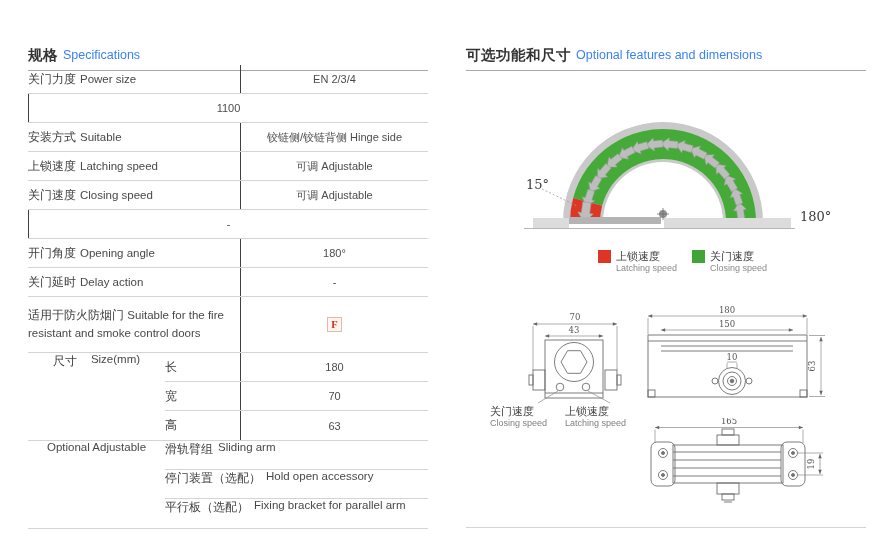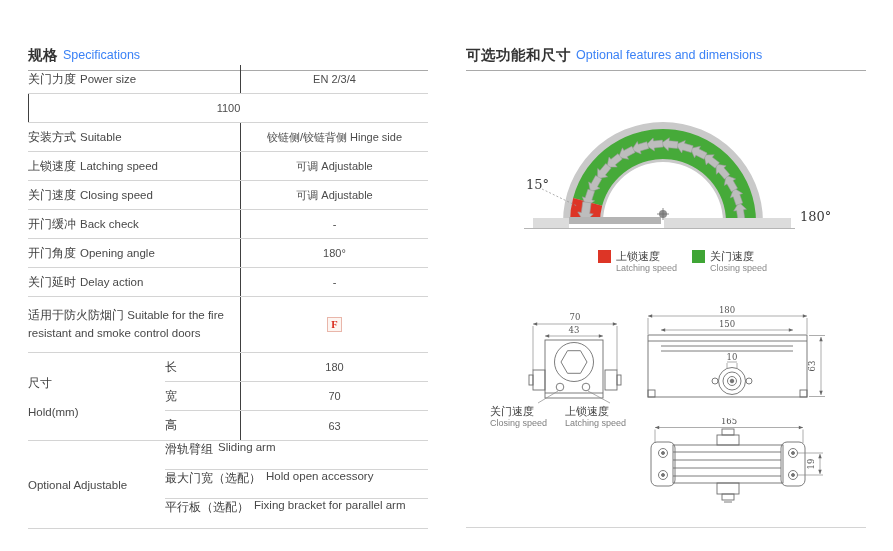--- a/index.html
+++ b/index.html
@@ -20,21 +20,21 @@
   .val{flex:1;border-left:1px solid #404040;display:flex;align-items:center;
        justify-content:center;font-size:11px;color:#4c4c4c;text-align:right}
   .zh{font-size:12px;color:#3e3e3e}
   .en{font-size:11.5px;color:#484848}
   .row-fire{height:56px}
   .row-fire .lab{display:block;padding:9px 10px 0 0;line-height:18px}
   .fbadge{display:inline-flex;width:15px;height:15px;align-items:center;justify-content:center;
     border:1px solid #e9b6aa;background:#fdf5f1;color:#d8291b;font-weight:bold;
     font-size:10.5px;font-family:"Liberation Serif","DejaVu Serif",serif}
   .group{display:flex;border-bottom:1px solid #d4d4d4;align-items:stretch}
-  .glabel{width:137px;display:flex;flex-direction:column;justify-content:center;gap:14px}
+  .glabel{width:137px;display:flex;flex-direction:row;justify-content:center;gap:14px}
   .grows{flex:1}
   .srow{display:flex;height:29px;border-bottom:1px solid #d4d4d4;align-items:stretch}
   .grows .srow:last-child{border-bottom:none}
   .srow .dimc{width:75px;display:flex;align-items:center}
   .srow .val{flex:1}
   .arow{display:flex;height:29px;border-bottom:1px solid #d4d4d4;align-items:flex-start;gap:5px}
   .grows .arow:last-child{border-bottom:none}
   
   .abs{position:absolute}
   .legend-item{position:absolute;width:92px}
@@ -86,24 +86,20 @@
         <div class="val">可调 Adjustable</div>
       </div>
       <div class="row">
         <div class="lab">
           <span class="zh">关门速度</span>
           <span class="en">Closing speed</span>
         </div>
         <div class="val">可调 Adjustable</div>
       </div>
       <div class="row">
-        <div class="lab">
-          <span class="zh">开门缓冲</span>
-          <span class="en">Back check</span>
-        </div>
         <div class="val">-</div>
       </div>
       <div class="row">
         <div class="lab">
           <span class="zh">开门角度</span>
           <span class="en">Opening angle</span>
         </div>
         <div class="val">180°</div>
       </div>
       <div class="row">
@@ -120,21 +116,21 @@
           <span class="en">Suitable for the fire resistant and smoke control doors</span>
         </div>
         <div class="val">
           <span class="fbadge">F</span>
         </div>
       </div>
 
       <div class="group">
         <div class="glabel">
           <span class="zh">尺寸</span>
-          <span class="en">Hold(mm)</span>
+          <span class="en">Size(mm)</span>
         </div>
         <div class="grows">
           <div class="srow">
             <div class="dimc zh">长</div>
             <div class="val">180</div>
           </div>
           <div class="srow">
             <div class="dimc zh">宽</div>
             <div class="val">70</div>
           </div>
@@ -148,21 +144,21 @@
       <div class="group">
         <div class="glabel">
           <span class="en">Optional Adjustable</span>
         </div>
         <div class="grows">
           <div class="arow">
             <span class="zh">滑轨臂组</span>
             <span class="en">Sliding arm</span>
           </div>
           <div class="arow">
-            <span class="zh">最大门宽（选配）</span>
+            <span class="zh">停门装置（选配）</span>
             <span class="en">Hold open accessory</span>
           </div>
           <div class="arow">
             <span class="zh">平行板（选配）</span>
             <span class="en">Fixing bracket for parallel arm</span>
           </div>
         </div>
       </div>
     </div>
   </section>

